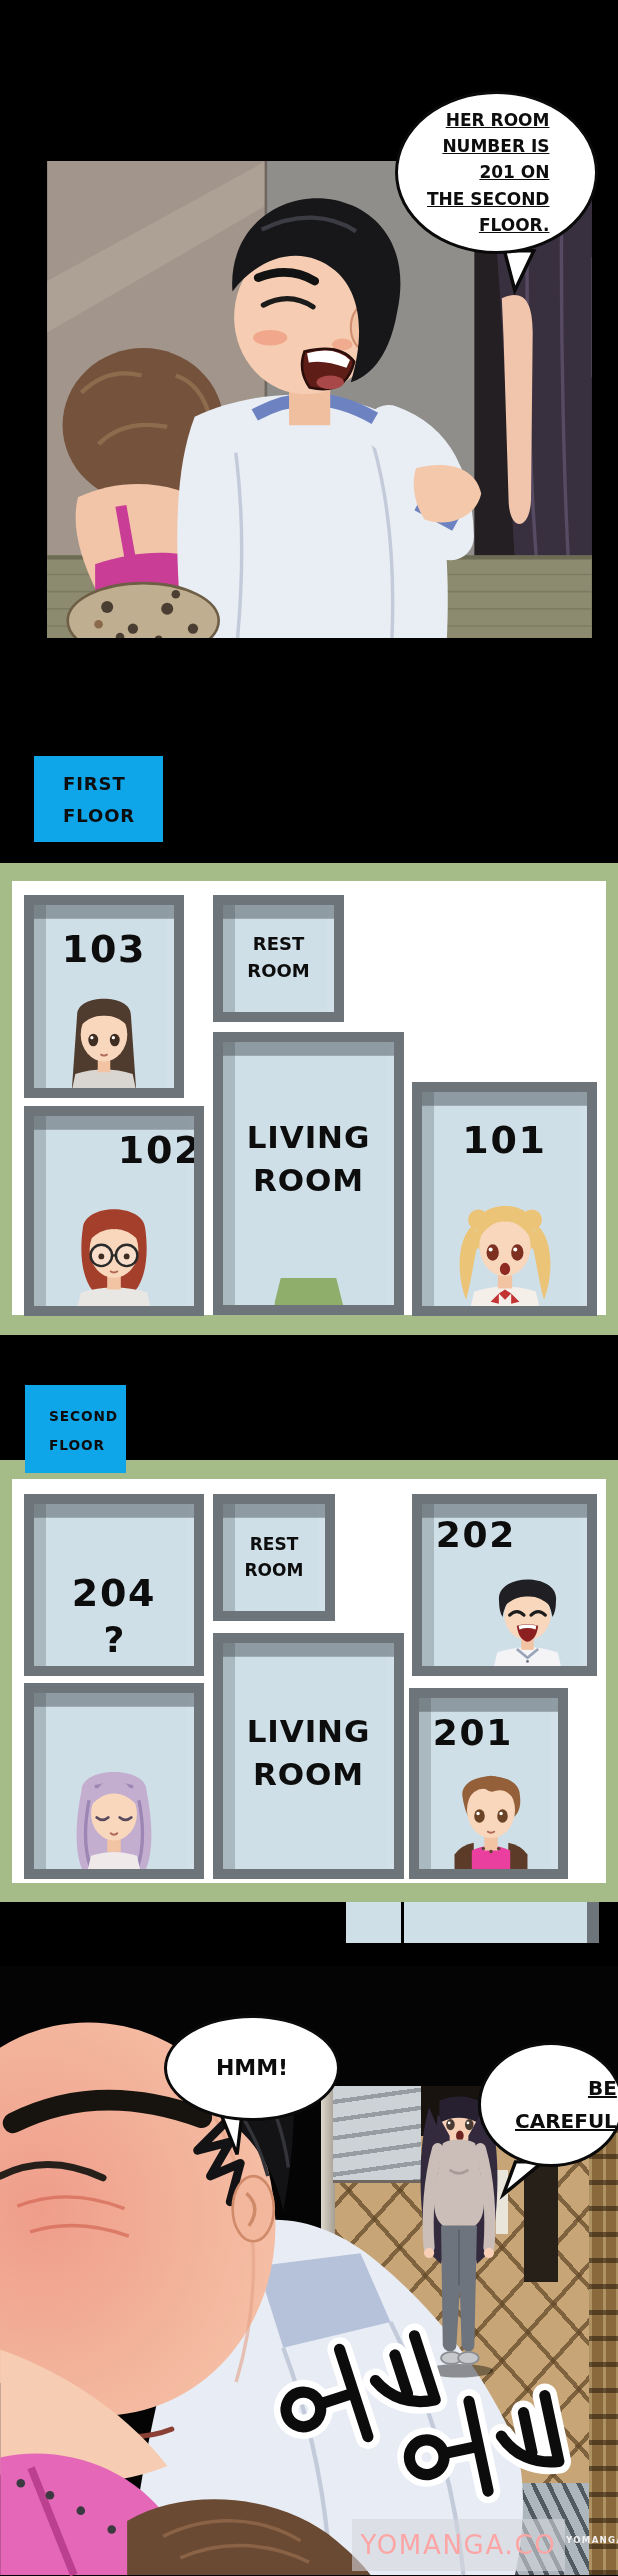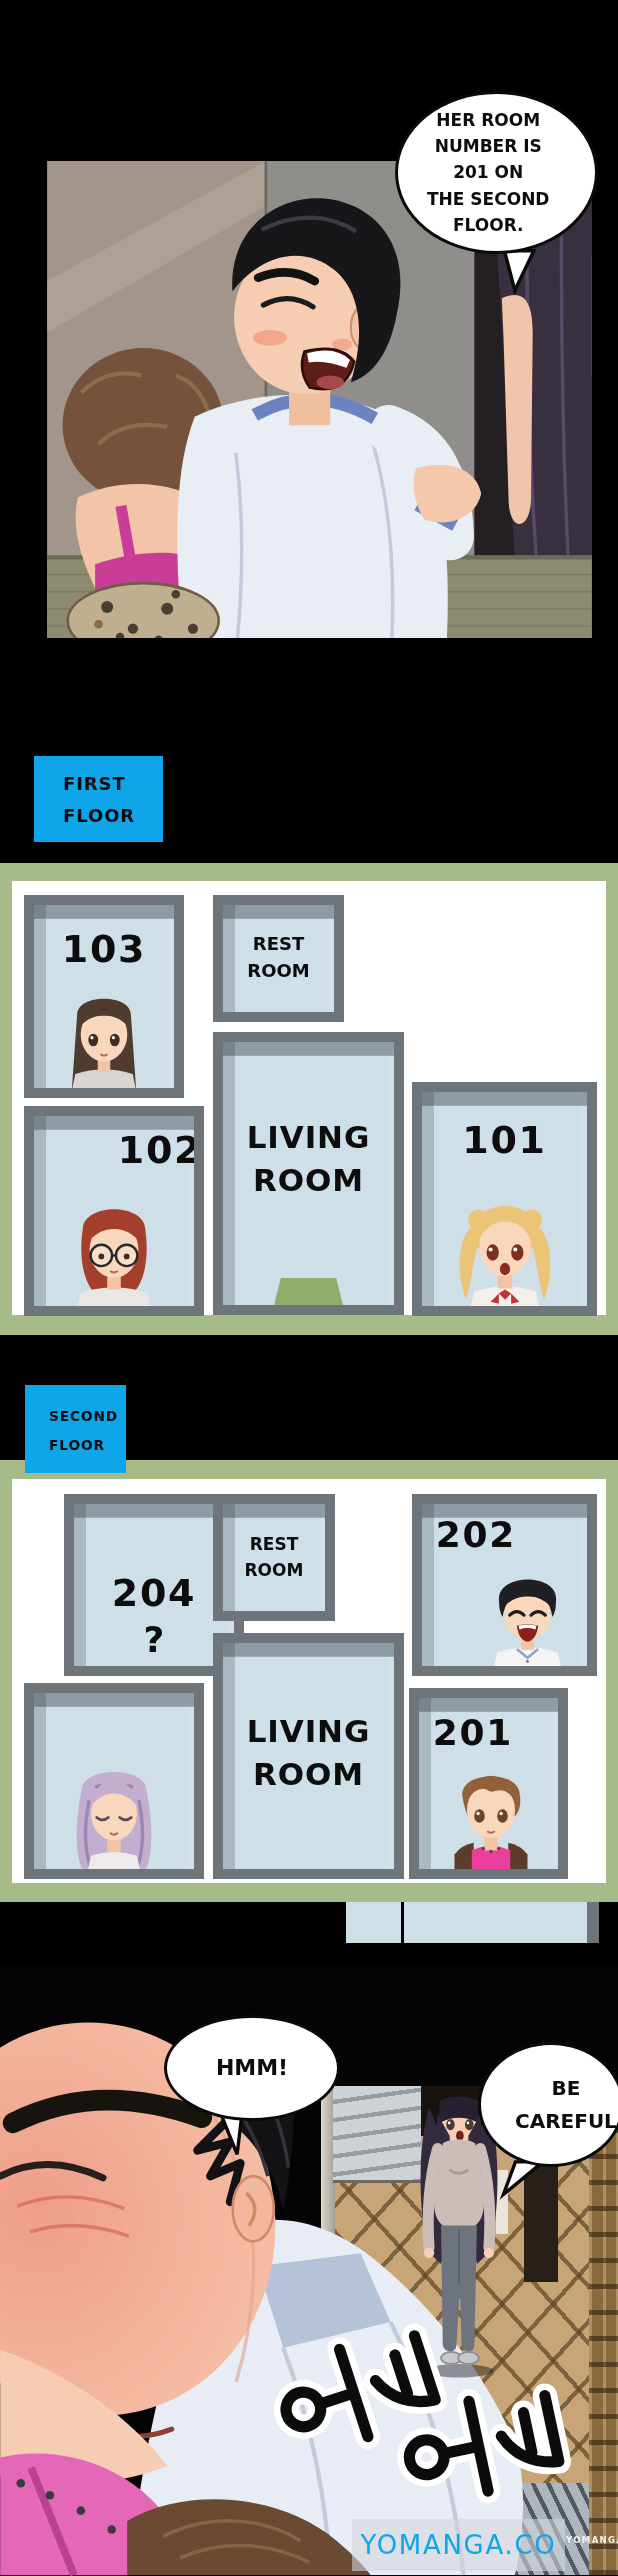--- a/index.html
+++ b/index.html
@@ -5,21 +5,21 @@
   html,body{margin:0;padding:0;background:#000;}
   .page{position:relative;width:618px;height:2576px;background:#000;overflow:hidden;
         font-family:"DejaVu Sans",sans-serif;}
   .abs{position:absolute;}
   svg{display:block;overflow:visible;}
 
   
   .bubble{position:absolute;background:#fff;border:3.4px solid #0a0a0a;border-radius:50%;
           display:flex;align-items:center;justify-content:center;text-align:center;
           font-weight:bold;color:#0d0d0d;white-space:pre-line;z-index:6;line-height:1.65;}
-  .bubble.ta-l{text-align:center;justify-content:flex-start;}
+  .bubble.ta-l{text-align:right;justify-content:flex-start;text-decoration:underline;}
   .tail{position:absolute;z-index:5;}
 
   
   .floor-label{position:absolute;background:#0ea5e9;color:#0d0d0d;font-weight:bold;
                white-space:pre-line;z-index:7;letter-spacing:0.9px;}
   .floor-label.first{left:34px;top:756px;width:129px;height:86px;font-size:18px;
                      padding:12px 0 0 29px;box-sizing:border-box;line-height:1.75;}
   .floor-label.second{left:25px;top:1385px;width:101px;height:88px;font-size:13.7px;
                       padding:17px 0 0 24px;box-sizing:border-box;line-height:2.1;}
 
@@ -69,21 +69,21 @@
   .post{position:absolute;left:203px;top:0;width:34px;height:196px;background:#262019;}
   .rail{position:absolute;left:175px;top:84px;width:12px;height:64px;background:#e9e5da;}
   .stairsA{position:absolute;left:168px;top:397px;width:129px;height:93px;
      background:repeating-linear-gradient(64deg,#aeb6bd 0 9.4px,#525a61 9.4px 13.7px);}
   .ornate{position:absolute;left:268px;top:0;width:29px;height:489px;background-color:#8a6a3c;
      background-image:repeating-linear-gradient(0deg,rgba(40,25,10,.55) 0 5.2px,rgba(0,0,0,0) 5.2px 26px),
                       repeating-linear-gradient(90deg,rgba(240,220,170,.35) 0 3.4px,rgba(0,0,0,0) 3.4px 13.7px);}
 
   .wm{position:absolute;left:352px;top:2519px;width:213px;height:52px;
       background:rgba(212,214,220,.58);display:flex;align-items:center;justify-content:center;
-      font-size:26px;letter-spacing:1.7px;color:#0ea5e9;z-index:9;}
+      font-size:26px;letter-spacing:1.7px;color:#fca5a5;z-index:9;}
   .wm-small{position:absolute;left:566px;top:2535px;font-size:8.6px;font-weight:bold;
             color:#f2f2f2;letter-spacing:1.3px;z-index:9;}
 
   .sr{position:absolute;width:0.9px;height:0.9px;overflow:hidden;clip-path:inset(50%);white-space:nowrap;}
   .sfx{position:absolute;z-index:8;}
 </style>
 </head>
 <body>
 
 <div class="page">
@@ -252,21 +252,21 @@
       </svg>
     </div>
   </div>
 
   <div class="floor-label second">SECOND
 FLOOR</div>
 
   <div class="plan" style="top:1460px;height:442px;">
     <div class="plan-inner" style="left:12px;top:19px;width:594px;height:404px;"></div>
 
-    <div class="room" style="left:24px;top:34px;width:180px;height:182px;margin-left:40px;">
+    <div class="room" style="left:24px;top:34px;width:180px;height:182px;">
       <div class="roomnum" style="top:67px;">204</div>
       <div class="qmark" style="top:115px;">?</div>
     </div>
 
     <div class="room" style="left:24px;top:223px;width:180px;height:196px;">
       <svg class="port" width="103" height="110" viewBox="0 0 100 115">
         <path d="M16,30 C16,4 84,4 84,30 C92,70 90,100 82,115 L18,115 C10,100 8,70 16,30 Z" fill="#c4aed0"></path>
         <path d="M24,40 C18,70 20,95 26,112 M76,40 C82,70 80,95 74,112 M30,26 Q50,20 70,26" stroke="#9c86b4" stroke-width="3.5" fill="none"></path>
         <path d="M26,98 Q50,90 74,98 L78,115 L22,115 Z" fill="#efe9ea"></path>
         <rect x="43" y="80" width="14" height="14" fill="#f2c4a4"></rect>

